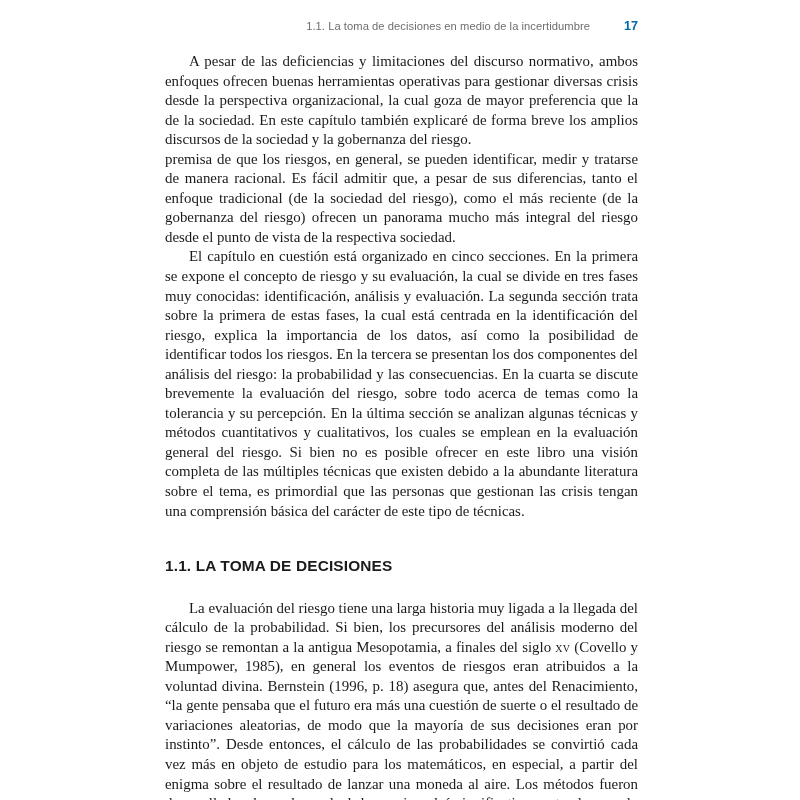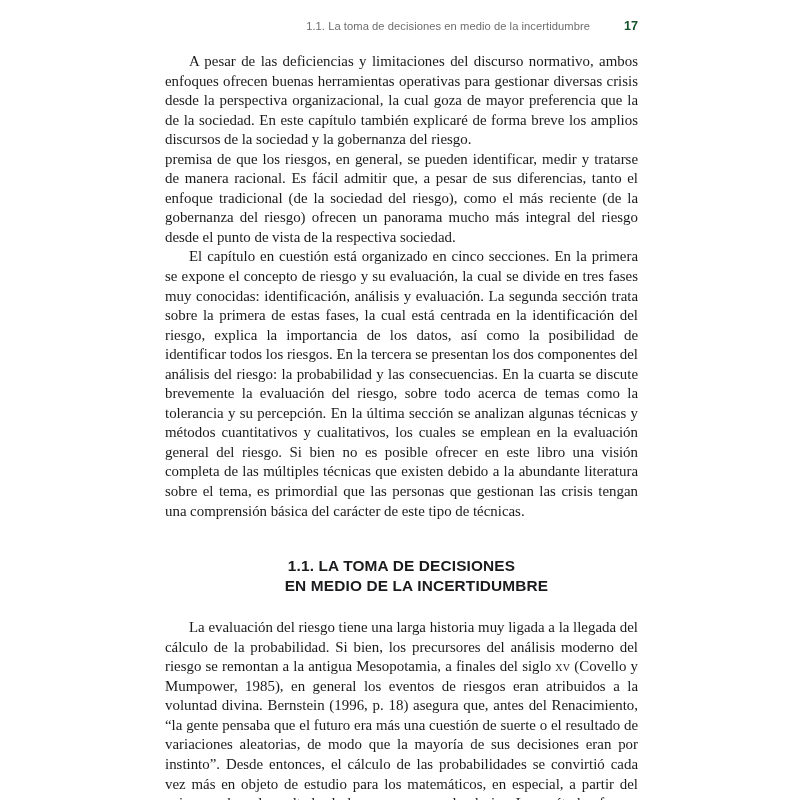--- a/index.html
+++ b/index.html
@@ -37,21 +37,21 @@
   }
   .running-head-title {
     font-size: 11.2px;
     letter-spacing: 0.05px;
     color: #6e6e70;
     white-space: nowrap;
   }
   .running-head-folio {
     font-size: 12.6px;
     font-weight: bold;
-    color: #14532d;
+    color: #0369a1;
     margin-left: 30px;
     min-width: 18px;
     text-align: right;
   }
 
   
   .column {
     position: absolute;
     top: 52px;
     left: 165px;
@@ -81,21 +81,21 @@
   .section-heading {
     margin: 0;
     padding-top: 35px;
     padding-bottom: 23px;
     font-family: "Liberation Sans", "DejaVu Sans", sans-serif;
     font-weight: bold;
     font-size: 15.4px;
     line-height: 19.5px;
     letter-spacing: 0.15px;
     color: #1b1b1d;
-    text-align: center;
+    text-align: left;
   }
   .section-heading .line2 {
     display: block;
     padding-left: 30px;
   }
 </style>
 </head>
 <body>
 
 <div class="page">
@@ -109,20 +109,19 @@
 
     <div>
       <p class="body-par indent">A pesar de las deficiencias y limitaciones del discurso normativo, ambos enfoques ofrecen buenas herramientas operativas para gestionar diversas crisis desde la perspectiva organizacional, la cual goza de mayor preferencia que la de la sociedad. En este capítulo también explicaré de forma breve los amplios discursos de la sociedad y la gobernanza del riesgo.</p>
       <p class="body-par">premisa de que los riesgos, en general, se pueden identificar, medir y tratarse de manera racional. Es fácil admitir que, a pesar de sus diferencias, tanto el enfoque tradicional (de la sociedad del riesgo), como el más reciente (de la gobernanza del riesgo) ofrecen un panorama mucho más integral del riesgo desde el punto de vista de la respectiva sociedad.</p>
       <p class="body-par indent">El capítulo en cuestión está organizado en cinco secciones. En la primera se expone el concepto de riesgo y su evaluación, la cual se divide en tres fases muy conocidas: identificación, análisis y evaluación. La segunda sección trata sobre la primera de estas fases, la cual está centrada en la identificación del riesgo, explica la importancia de los datos, así como la posibilidad de identificar todos los riesgos. En la tercera se presentan los dos componentes del análisis del riesgo: la probabilidad y las consecuencias. En la cuarta se discute brevemente la evaluación del riesgo, sobre todo acerca de temas como la tolerancia y su percepción. En la última sección se analizan algunas técnicas y métodos cuantitativos y cualitativos, los cuales se emplean en la evaluación general del riesgo. Si bien no es posible ofrecer en este libro una visión completa de las múltiples técnicas que existen debido a la abundante literatura sobre el tema, es primordial que las personas que gestionan las crisis tengan una comprensión básica del carácter de este tipo de técnicas.</p>
     </div>
 
     <h2 class="section-heading">
       <span>1.1. </span>
       <span>LA TOMA DE DECISIONES</span>
-      <span class="line2">EN MEDIO DE LA INCERTIDUMBRE</span>
     </h2>
 
     <p class="body-par indent" id="par-evaluacion">La evaluación del riesgo tiene una larga historia muy ligada a la llegada del cálculo de la probabilidad. Si bien, los precursores del análisis moderno del riesgo se remontan a la antigua Mesopotamia, a finales del siglo <span class="smallcaps">xv</span> (Covello y Mumpower, 1985), en general los eventos de riesgos eran atribuidos a la voluntad divina. Bernstein (1996, p. 18) asegura que, antes del Renacimiento, “la gente pensaba que el futuro era más una cuestión de suerte o el resultado de variaciones aleatorias, de modo que la mayoría de sus decisiones eran por instinto”. Desde entonces, el cálculo de las probabilidades se convirtió cada vez más en objeto de estudio para los matemáticos, en especial, a partir del enigma sobre el resultado de lanzar una moneda al aire. Los métodos fueron desarrollados de modo gradual, lo que impulsó significativamente al mercado de seguros en Londres durante el siglo  (Andersen , 2014, p. 41).</p>
 
   </div>
 
 </div>
 
 </body></html>

